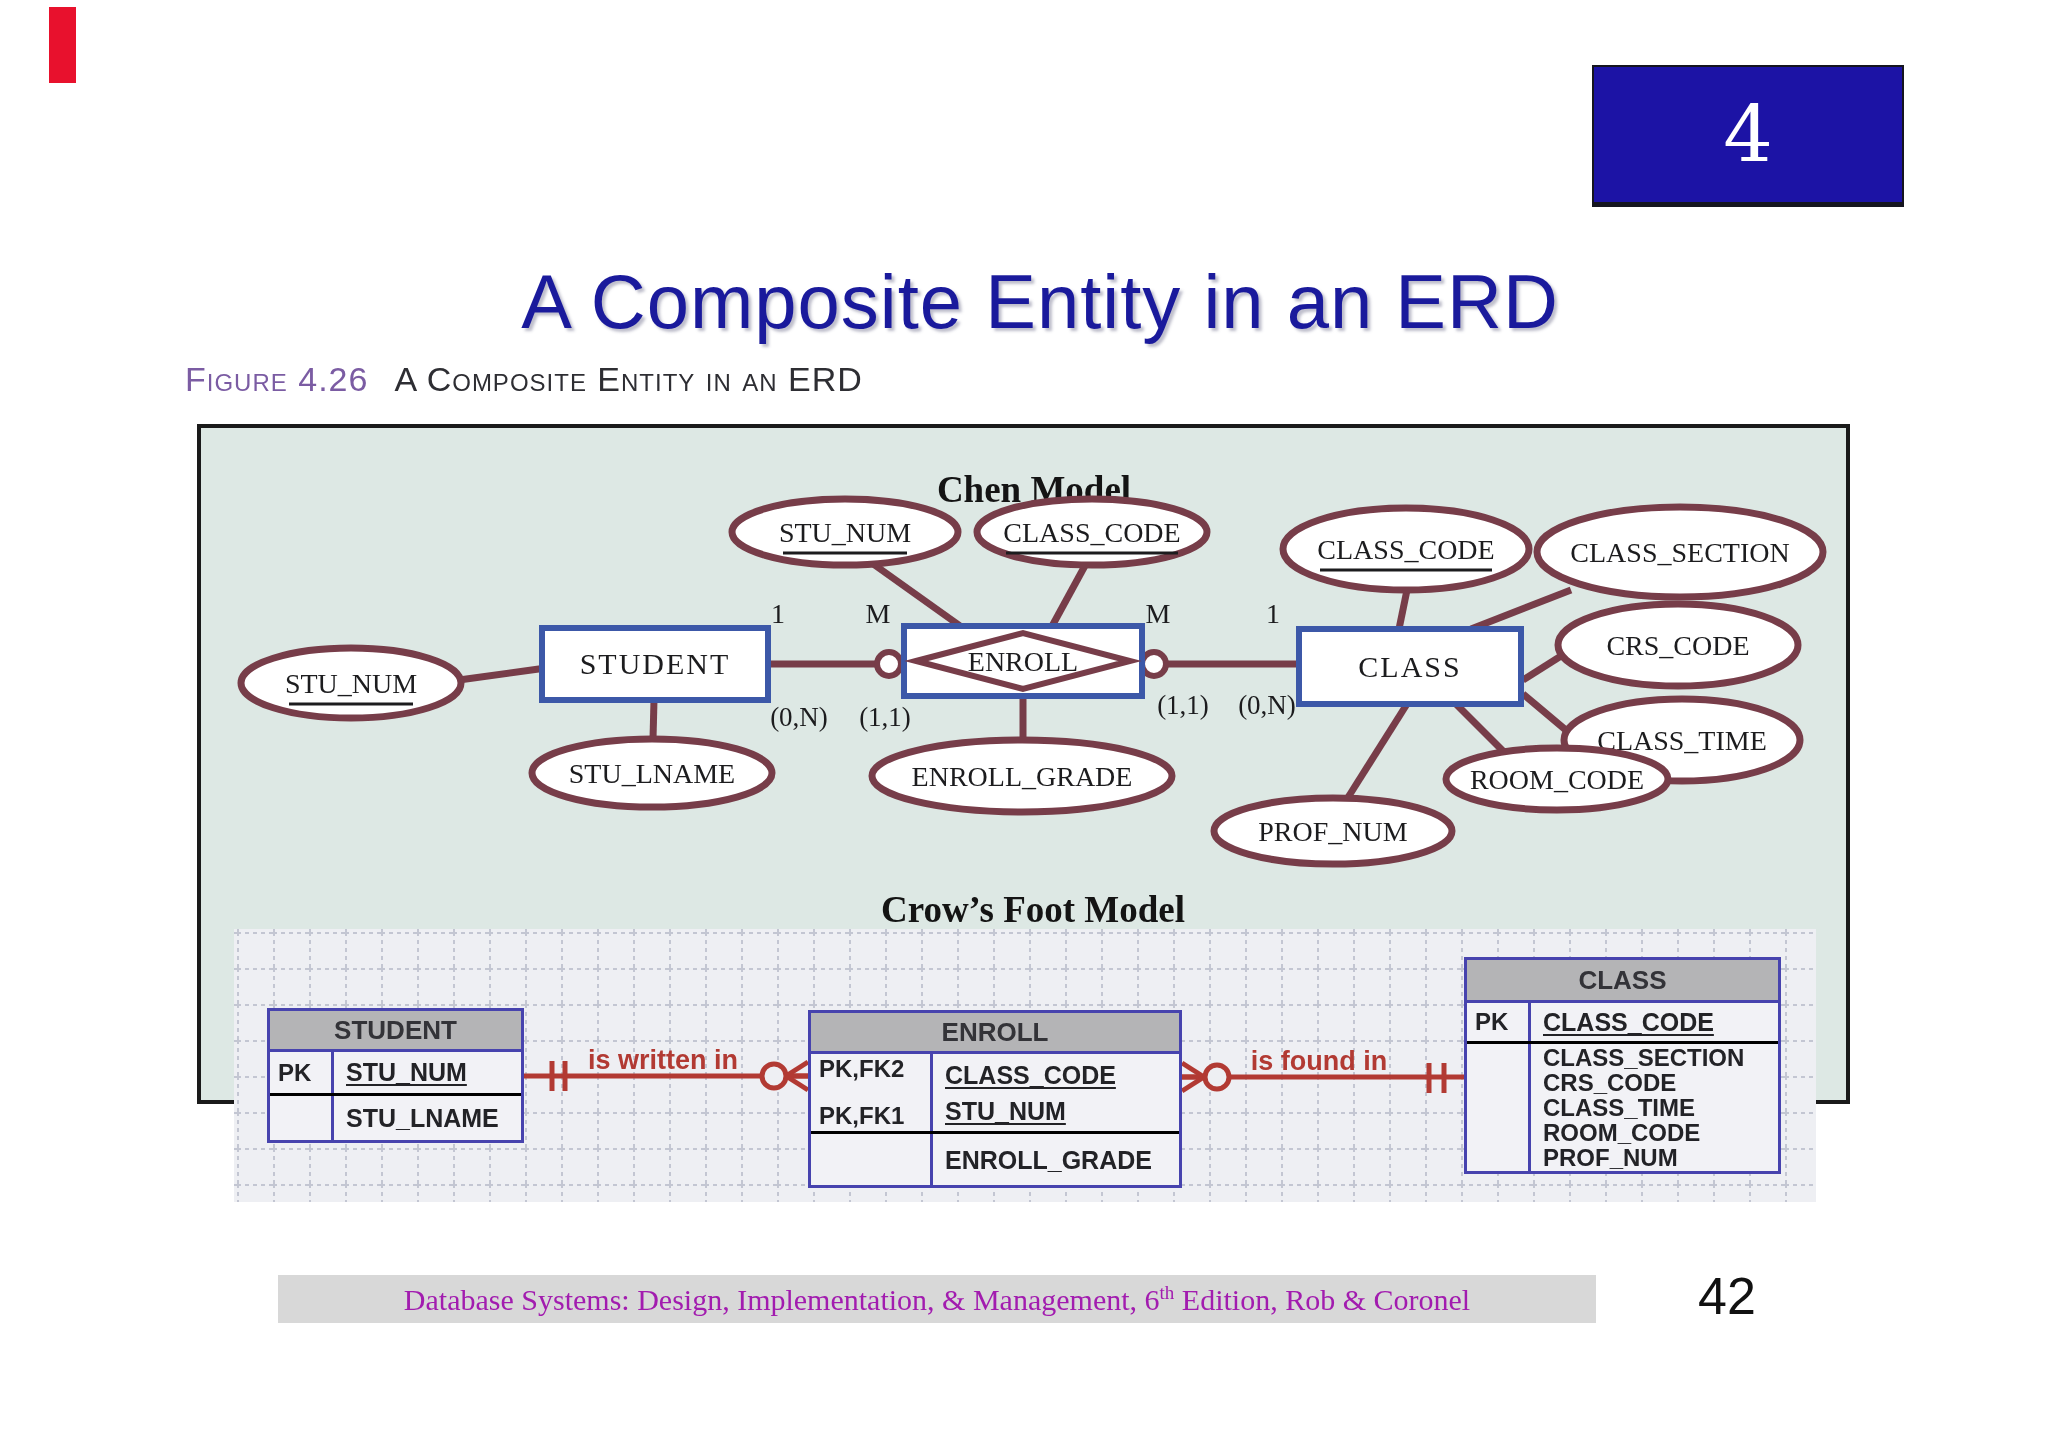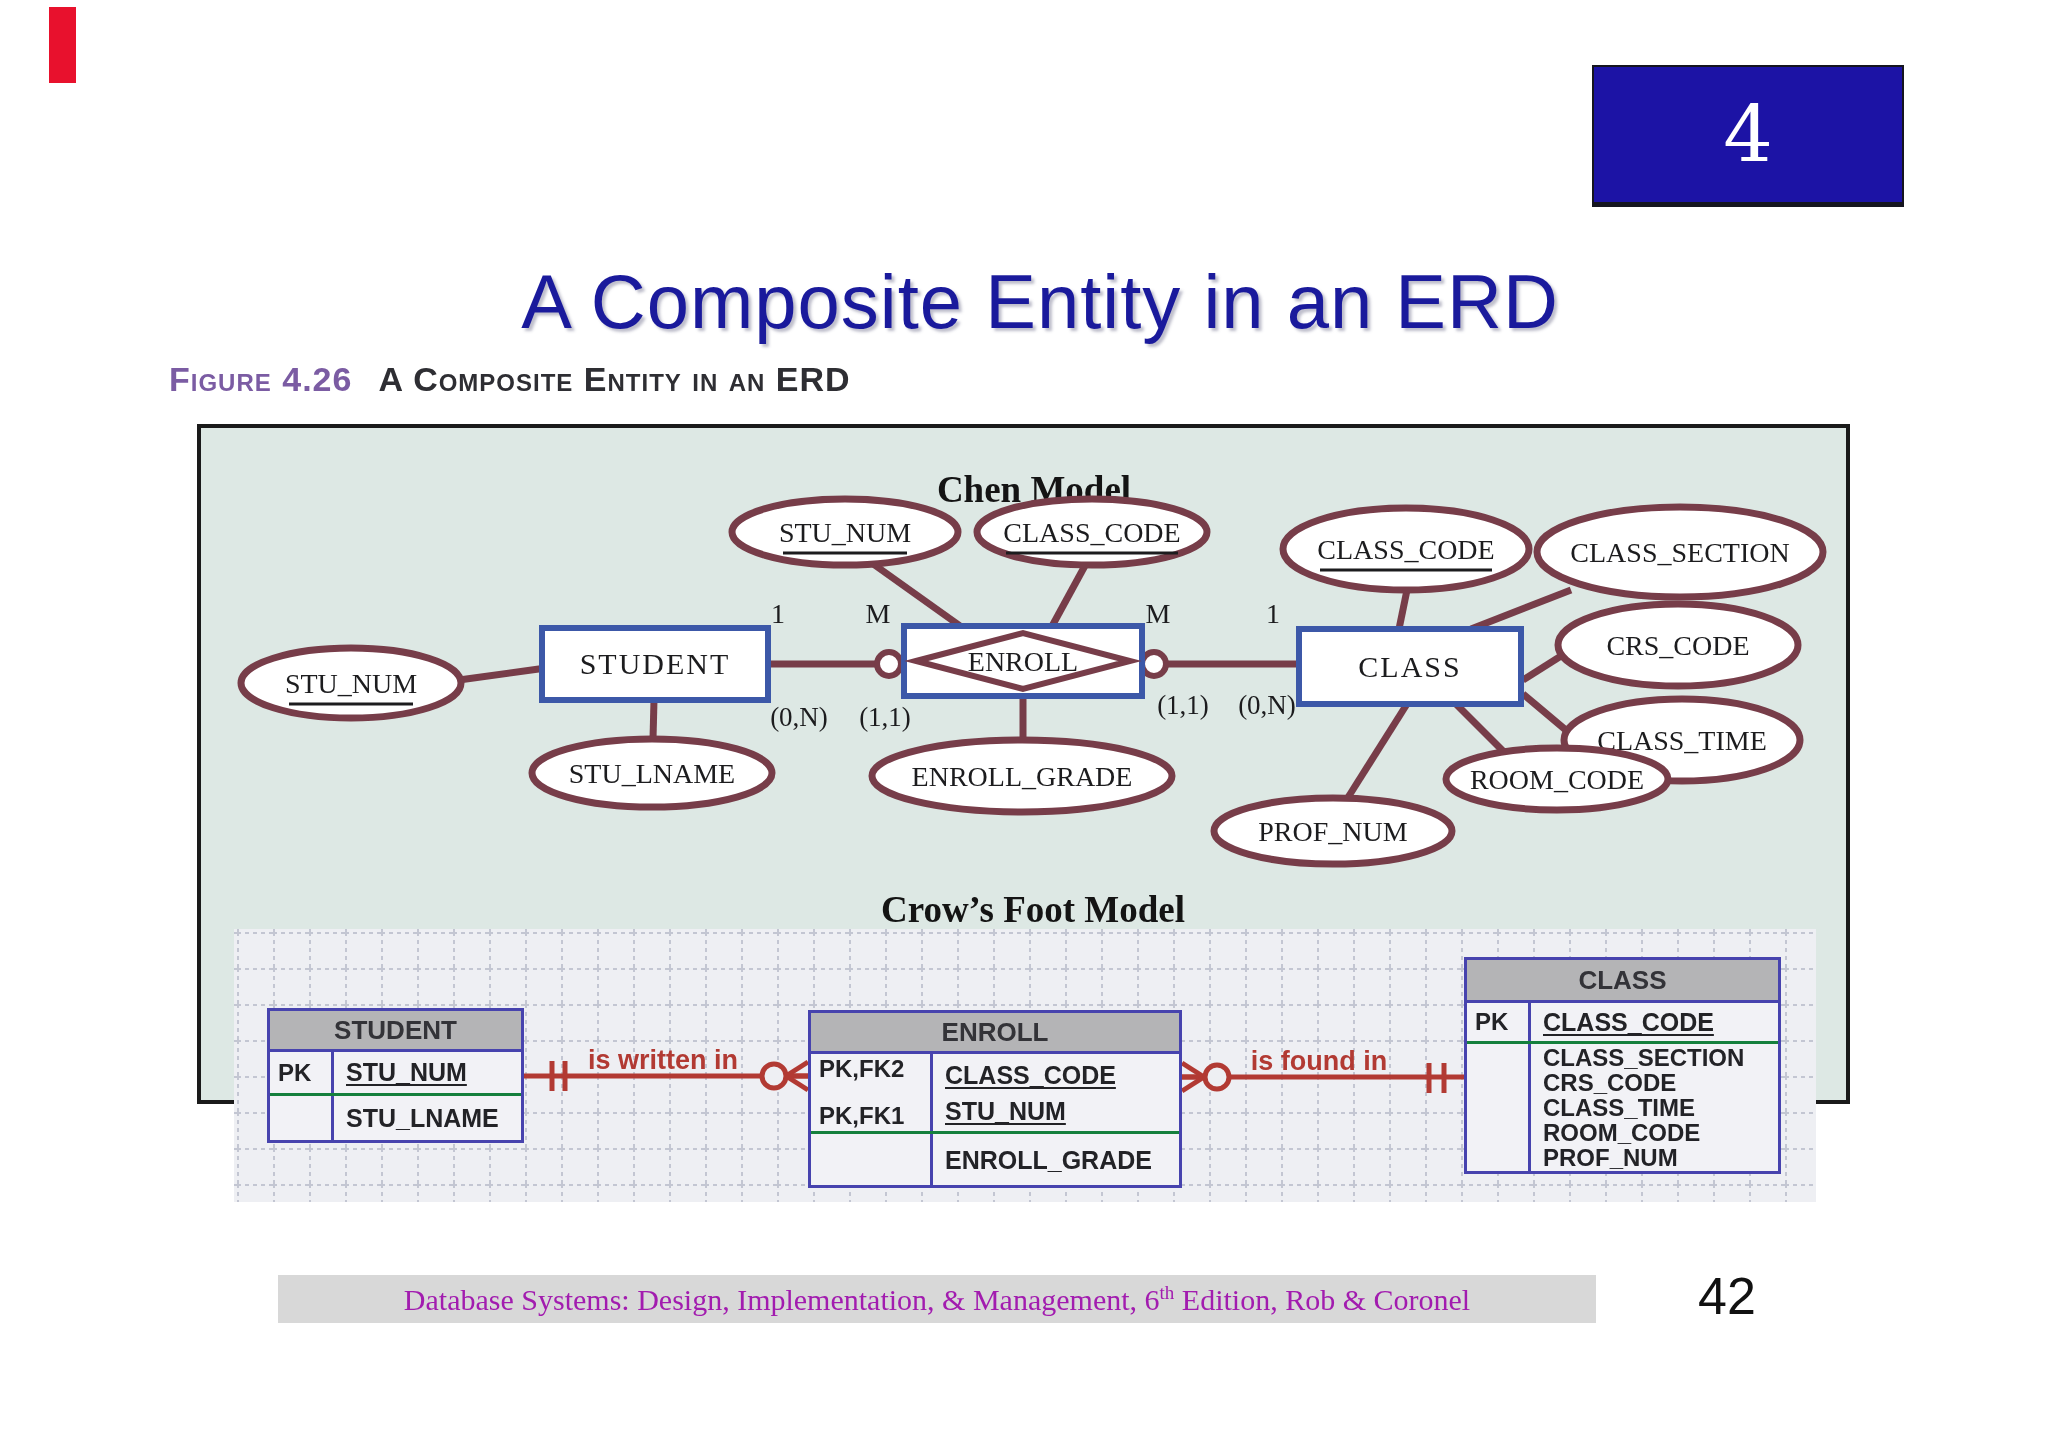--- a/index.html
+++ b/index.html
@@ -10,21 +10,21 @@
   .red-bar{position:absolute;left:49px;top:7px;width:27px;height:76px;background:#e8112d;}
   .chapter-box{position:absolute;left:1592px;top:65px;width:308px;height:135px;
                background:#1c13a5;border:2px solid #15151f;border-bottom-width:5px;
                display:flex;align-items:center;justify-content:center;}
   .chapter-box .num{color:#ffffff;font-family:"DejaVu Serif",serif;font-size:78px;line-height:1;}
 
   .slide-title{position:absolute;left:16px;top:258px;width:2048px;text-align:center;
                color:#1a1a9c;font-size:76px;letter-spacing:1px;
                text-shadow:3px 3px 3px rgba(110,110,140,.45);}
 
-  .figure-caption{position:absolute;left:169px;top:360px;font-weight:bold;font-size:34px;
+  .figure-caption{position:absolute;left:185px;top:360px;font-weight:normal;font-size:34px;
                   font-variant:small-caps;letter-spacing:1px;white-space:nowrap;}
   .figure-caption .flabel{color:#7b5ca3;margin-right:26px;}
   .figure-caption .ftitle{color:#2e2e33;}
 
   
   .diagram-box{position:absolute;left:197px;top:424px;width:1653px;height:680px;
                box-sizing:border-box;border:4px solid #1a1a1a;background:#dde8e4;}
   .diagram-box svg{position:absolute;left:0;top:0;}
 
   svg text{font-family:"Liberation Serif",serif;fill:#1c1c1e;}
@@ -34,21 +34,21 @@
   text.card-label{font-size:28px;}
   text.part-label{font-size:27px;}
   text.rel-label{font-size:27px;font-weight:bold;fill:#b23a33;font-family:"Liberation Sans",sans-serif;}
 
   
   .ctable{position:absolute;box-sizing:border-box;border:3px solid #4743ae;background:#f2f2f6;
           font-family:"Liberation Sans",sans-serif;color:#232327;}
   .ctable .hdr{box-sizing:border-box;border-bottom:3px solid #4743ae;background:#b4b4b6;
                text-align:center;font-weight:bold;font-size:26px;color:#333338;
                display:flex;align-items:center;justify-content:center;}
-  .ctable .row{display:flex;box-sizing:border-box;border-bottom:3px solid #15803d;}
+  .ctable .row{display:flex;box-sizing:border-box;border-bottom:3px solid #000000;}
   .ctable .row:last-child{border-bottom:none;}
   .ctable .keycol{box-sizing:border-box;border-right:3px solid #4743ae;font-weight:bold;
                   font-size:24px;display:flex;flex-direction:column;justify-content:center;
                   padding-left:8px;}
   .ctable .attrcol{flex:1;display:flex;flex-direction:column;justify-content:center;
                    padding-left:12px;font-weight:bold;font-size:25px;}
   .u{text-decoration:underline;text-decoration-thickness:2px;text-underline-offset:3px;}
 
   .t-student{left:66px;top:580px;width:257px;}
   .t-student .hdr{height:41px;}

